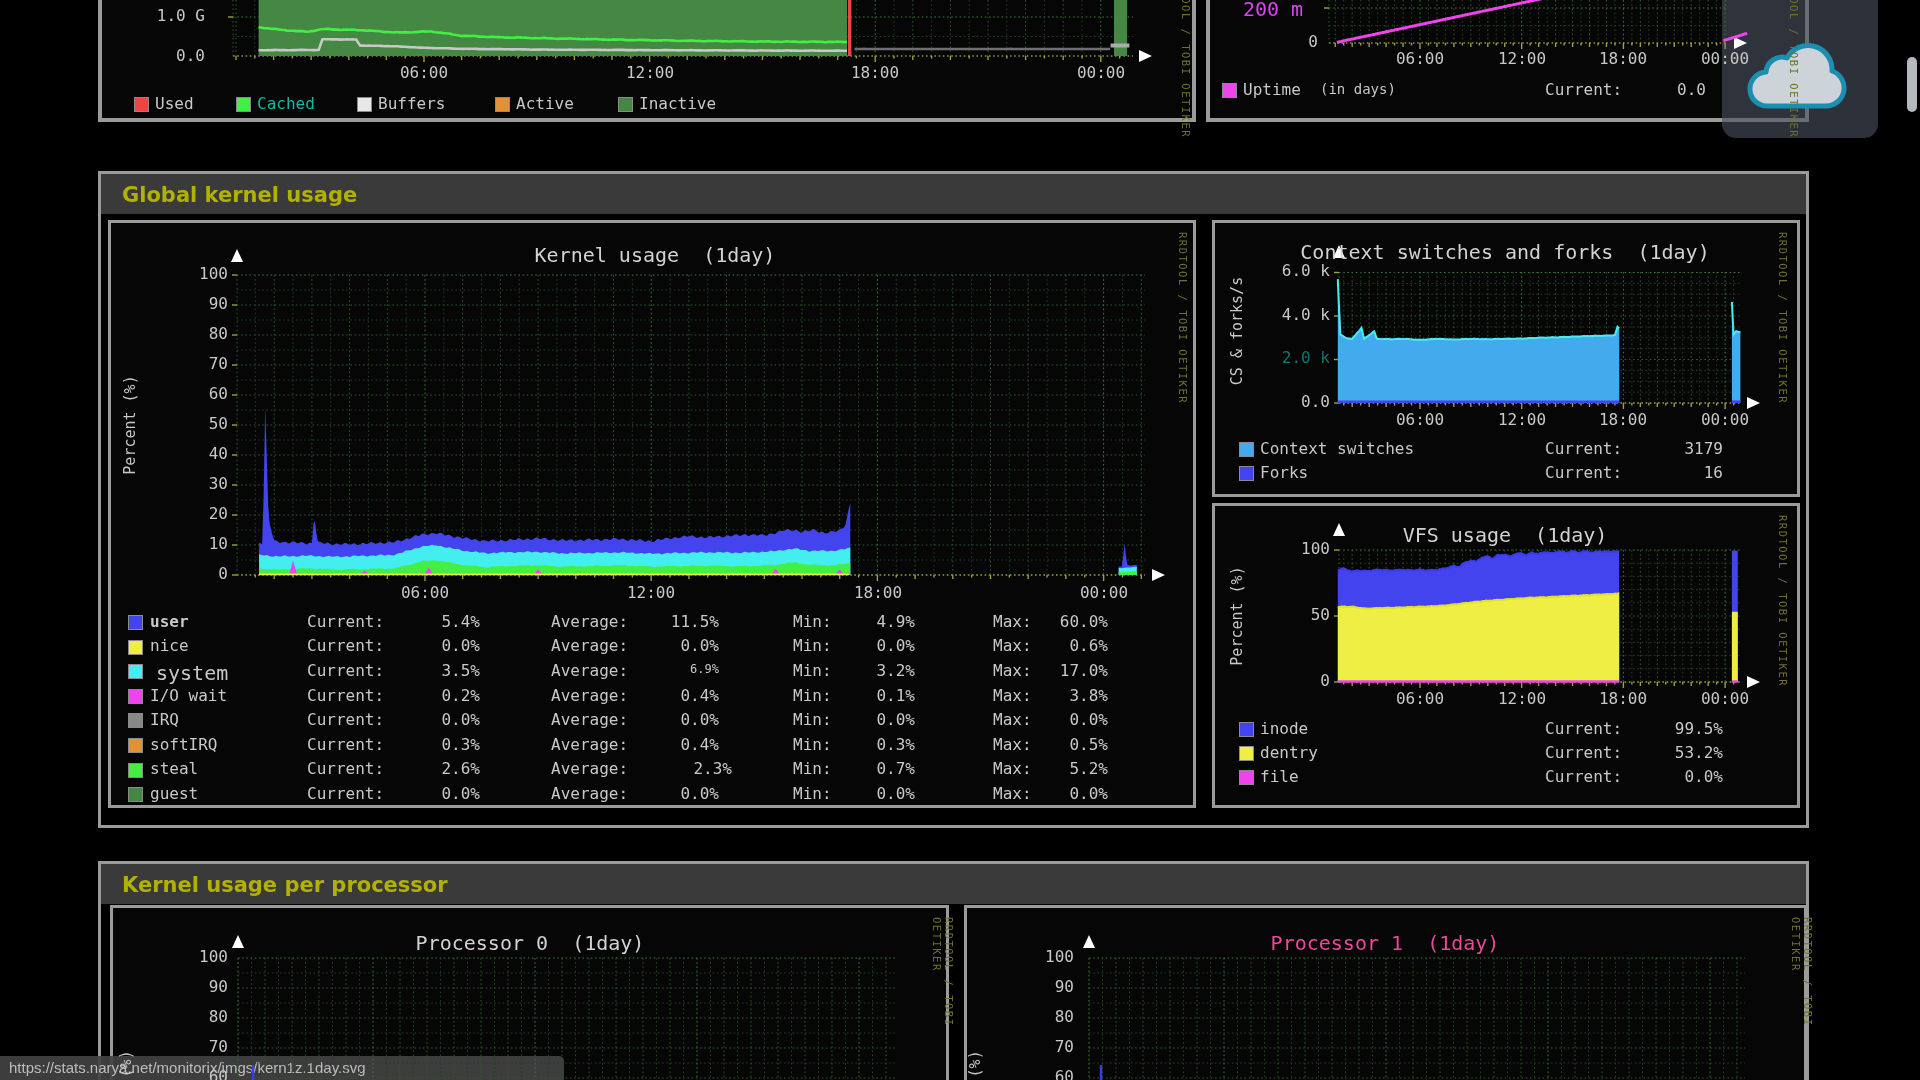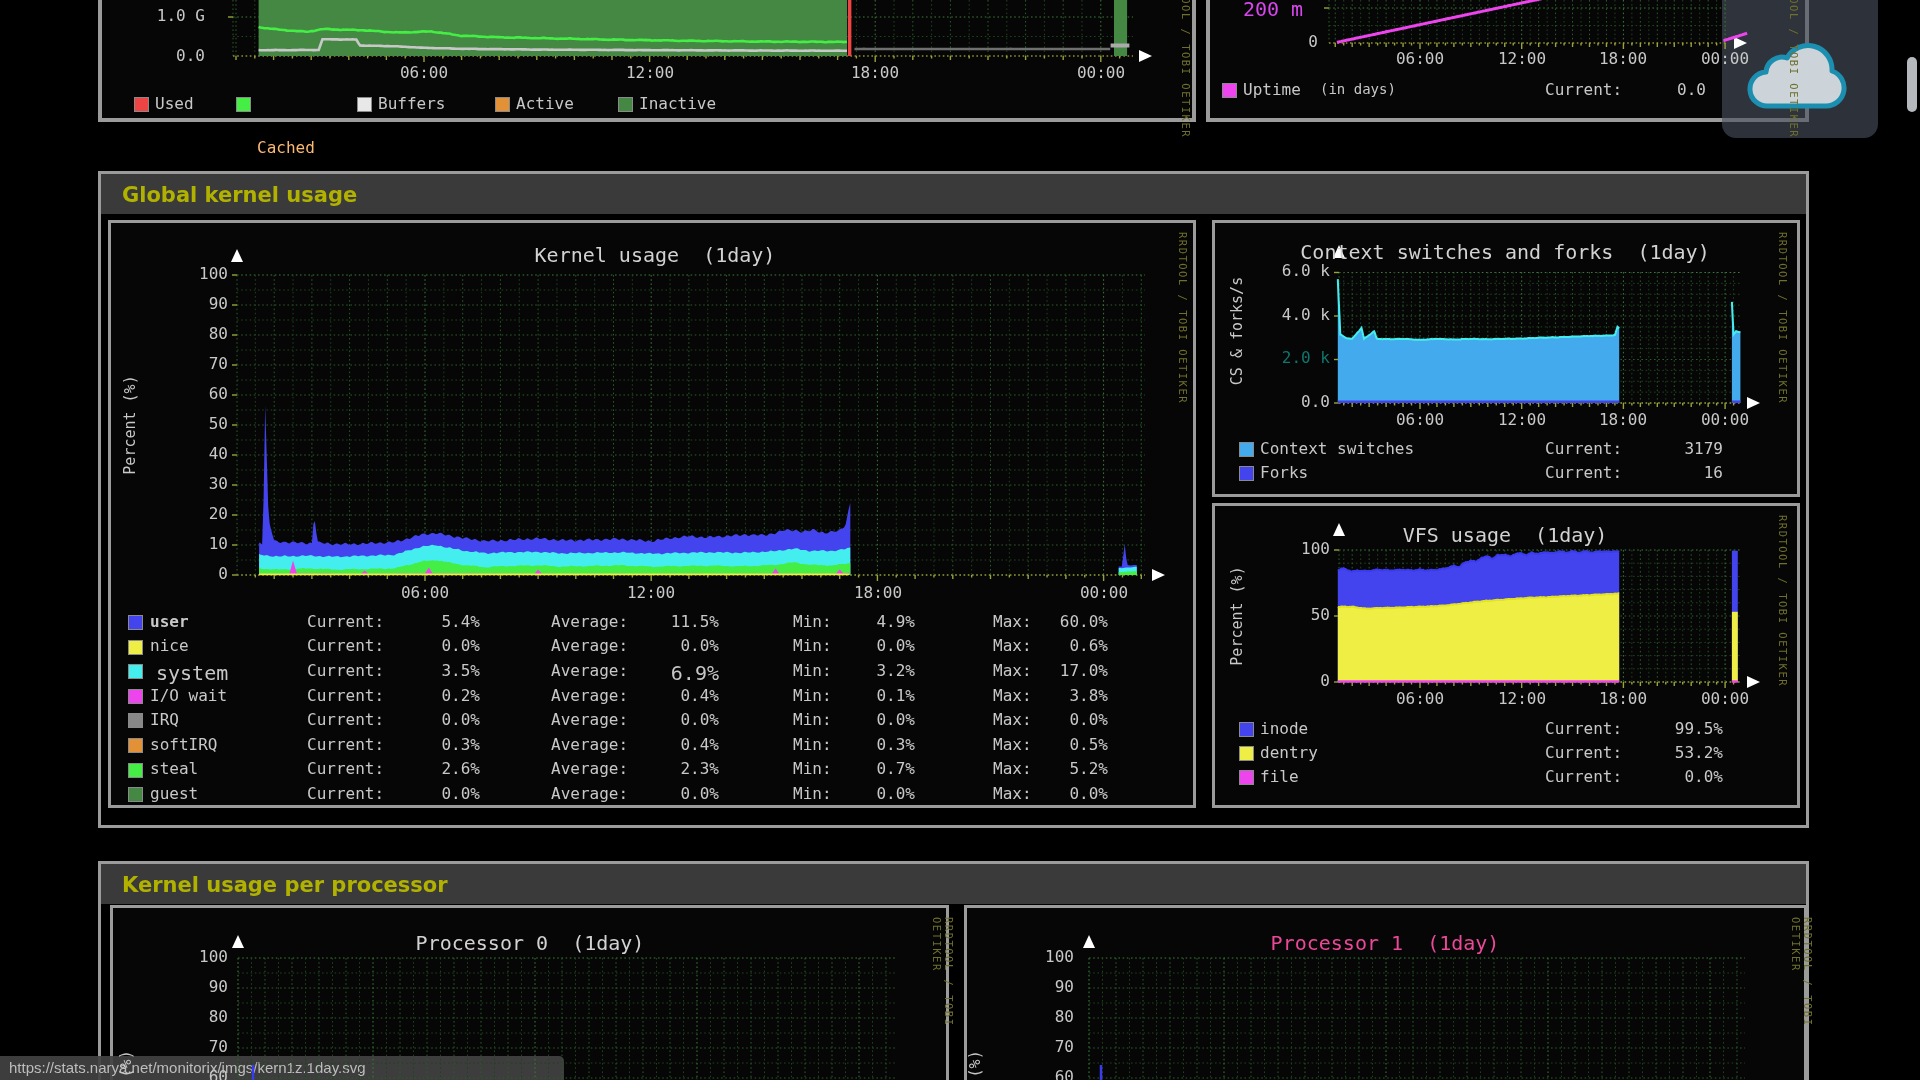--- a/index.html
+++ b/index.html
@@ -165,21 +165,21 @@
   </svg>
 <div class="txt" style="font-size: 16px; color: rgb(200, 200, 200); left: 115px; width: 90px; text-align: right; top: 7.72px;">1.0 G</div>
 <div class="txt" style="font-size: 16px; color: rgb(200, 200, 200); left: 115px; width: 90px; text-align: right; top: 47.72px;">0.0</div>
 <div class="txt" style="font-size: 16px; color: rgb(200, 200, 200); left: 384px; width: 80px; text-align: center; top: 64.72px;">06:00</div>
 <div class="txt" style="font-size: 16px; color: rgb(200, 200, 200); left: 610px; width: 80px; text-align: center; top: 64.72px;">12:00</div>
 <div class="txt" style="font-size: 16px; color: rgb(200, 200, 200); left: 835px; width: 80px; text-align: center; top: 64.72px;">18:00</div>
 <div class="txt" style="font-size: 16px; color: rgb(200, 200, 200); left: 1061px; width: 80px; text-align: center; top: 64.72px;">00:00</div>
 <div class="sq" style="left: 134px; top: 97px; background: rgb(238, 68, 68);"></div>
 <div class="txt" style="font-size: 16px; color: rgb(200, 200, 200); left: 155px; top: 95.72px;">Used</div>
 <div class="sq" style="left: 236px; top: 97px; background: rgb(68, 238, 68);"></div>
-<div class="txt" style="font-size: 16px; color: #fdba74; left: 257px; top: 95.72px; margin-top: 44px;">Cached</div>
+<div class="txt" style="font-size: 16px; color: #14b8a6; left: 257px; top: 95.72px;">Cached</div>
 <div class="sq" style="left: 357px; top: 97px; background: rgb(232, 232, 232);"></div>
 <div class="txt" style="font-size: 16px; color: rgb(200, 200, 200); left: 378px; top: 95.72px;">Buffers</div>
 <div class="sq" style="left: 495px; top: 97px; background: rgb(226, 145, 54);"></div>
 <div class="txt" style="font-size: 16px; color: rgb(200, 200, 200); left: 516px; top: 95.72px;">Active</div>
 <div class="sq" style="left: 618px; top: 97px; background: rgb(68, 136, 68);"></div>
 <div class="txt" style="font-size: 16px; color: rgb(200, 200, 200); left: 639px; top: 95.72px;">Inactive</div>
 <div class="watermark" style="left: 1180px; top: -34px;">RRDTOOL / TOBI OETIKER</div>
 <svg width="591" height="118" class="chartsvg" style="left: 1212px; top: 0px;">
     <line x1="117" y1="8" x2="516" y2="8" stroke="#3b7a3b" stroke-width="1" stroke-dasharray="1.6,2.6"></line>
     <line x1="117" y1="25.5" x2="516" y2="25.5" stroke="#1f421f" stroke-width="1" stroke-dasharray="1.6,2.6"></line>
@@ -473,21 +473,21 @@
 <div class="txt" style="font-size: 16px; color: rgb(200, 200, 200); left: 619px; width: 100px; text-align: right; top: 638.32px;">0.0%</div>
 <div class="txt" style="font-size: 16px; color: rgb(200, 200, 200); left: 793px; top: 638.32px;">Min:</div>
 <div class="txt" style="font-size: 16px; color: rgb(200, 200, 200); left: 815px; width: 100px; text-align: right; top: 638.32px;">0.0%</div>
 <div class="txt" style="font-size: 16px; color: rgb(200, 200, 200); left: 993px; top: 638.32px;">Max:</div>
 <div class="txt" style="font-size: 16px; color: rgb(200, 200, 200); left: 1008px; width: 100px; text-align: right; top: 638.32px;">0.6%</div>
 <div class="sq" style="left: 128px; top: 664.2px; background: rgb(68, 238, 238);"></div>
 <div class="txt" style="font-size: 20px; color: rgb(200, 200, 200); left: 156px; top: 662.92px;">system</div>
 <div class="txt" style="font-size: 16px; color: rgb(200, 200, 200); left: 307px; top: 662.92px;">Current:</div>
 <div class="txt" style="font-size: 16px; color: rgb(200, 200, 200); left: 380px; width: 100px; text-align: right; top: 662.92px;">3.5%</div>
 <div class="txt" style="font-size: 16px; color: rgb(200, 200, 200); left: 551px; top: 662.92px;">Average:</div>
-<div class="txt" style="font-size: 20px; color: rgb(200, 200, 200); left: 619px; width: 100px; text-align: right; top: 662.92px;">6.9%</div>
+<div class="txt" style="font-size: 12px; color: rgb(200, 200, 200); left: 619px; width: 100px; text-align: right; top: 662.92px;">6.9%</div>
 <div class="txt" style="font-size: 16px; color: rgb(200, 200, 200); left: 793px; top: 662.92px;">Min:</div>
 <div class="txt" style="font-size: 16px; color: rgb(200, 200, 200); left: 815px; width: 100px; text-align: right; top: 662.92px;">3.2%</div>
 <div class="txt" style="font-size: 16px; color: rgb(200, 200, 200); left: 993px; top: 662.92px;">Max:</div>
 <div class="txt" style="font-size: 16px; color: rgb(200, 200, 200); left: 1008px; width: 100px; text-align: right; top: 662.92px;">17.0%</div>
 <div class="sq" style="left: 128px; top: 688.8px; background: rgb(238, 68, 238);"></div>
 <div class="txt" style="font-size: 16px; color: rgb(200, 200, 200); left: 150px; top: 687.52px;">I/O wait</div>
 <div class="txt" style="font-size: 16px; color: rgb(200, 200, 200); left: 307px; top: 687.52px;">Current:</div>
 <div class="txt" style="font-size: 16px; color: rgb(200, 200, 200); left: 380px; width: 100px; text-align: right; top: 687.52px;">0.2%</div>
 <div class="txt" style="font-size: 16px; color: rgb(200, 200, 200); left: 551px; top: 687.52px;">Average:</div>
 <div class="txt" style="font-size: 16px; color: rgb(200, 200, 200); left: 619px; width: 100px; text-align: right; top: 687.52px;">0.4%</div>
@@ -513,21 +513,21 @@
 <div class="txt" style="font-size: 16px; color: rgb(200, 200, 200); left: 619px; width: 100px; text-align: right; top: 736.72px;">0.4%</div>
 <div class="txt" style="font-size: 16px; color: rgb(200, 200, 200); left: 793px; top: 736.72px;">Min:</div>
 <div class="txt" style="font-size: 16px; color: rgb(200, 200, 200); left: 815px; width: 100px; text-align: right; top: 736.72px;">0.3%</div>
 <div class="txt" style="font-size: 16px; color: rgb(200, 200, 200); left: 993px; top: 736.72px;">Max:</div>
 <div class="txt" style="font-size: 16px; color: rgb(200, 200, 200); left: 1008px; width: 100px; text-align: right; top: 736.72px;">0.5%</div>
 <div class="sq" style="left: 128px; top: 762.6px; background: rgb(68, 238, 68);"></div>
 <div class="txt" style="font-size: 16px; color: rgb(200, 200, 200); left: 150px; top: 761.32px;">steal</div>
 <div class="txt" style="font-size: 16px; color: rgb(200, 200, 200); left: 307px; top: 761.32px;">Current:</div>
 <div class="txt" style="font-size: 16px; color: rgb(200, 200, 200); left: 380px; width: 100px; text-align: right; top: 761.32px;">2.6%</div>
 <div class="txt" style="font-size: 16px; color: rgb(200, 200, 200); left: 551px; top: 761.32px;">Average:</div>
-<div class="txt" style="font-size: 16px; color: rgb(200, 200, 200); left: 619px; width: 100px; text-align: right; top: 761.32px;">2.3%</div>
+<div class="txt" style="font-size: 16px; color: rgb(200, 200, 200); left: 632px; width: 100px; text-align: right; top: 761.32px;">2.3%</div>
 <div class="txt" style="font-size: 16px; color: rgb(200, 200, 200); left: 793px; top: 761.32px;">Min:</div>
 <div class="txt" style="font-size: 16px; color: rgb(200, 200, 200); left: 815px; width: 100px; text-align: right; top: 761.32px;">0.7%</div>
 <div class="txt" style="font-size: 16px; color: rgb(200, 200, 200); left: 993px; top: 761.32px;">Max:</div>
 <div class="txt" style="font-size: 16px; color: rgb(200, 200, 200); left: 1008px; width: 100px; text-align: right; top: 761.32px;">5.2%</div>
 <div class="sq" style="left: 128px; top: 787.2px; background: rgb(68, 136, 68);"></div>
 <div class="txt" style="font-size: 16px; color: rgb(200, 200, 200); left: 150px; top: 785.92px;">guest</div>
 <div class="txt" style="font-size: 16px; color: rgb(200, 200, 200); left: 307px; top: 785.92px;">Current:</div>
 <div class="txt" style="font-size: 16px; color: rgb(200, 200, 200); left: 380px; width: 100px; text-align: right; top: 785.92px;">0.0%</div>
 <div class="txt" style="font-size: 16px; color: rgb(200, 200, 200); left: 551px; top: 785.92px;">Average:</div>
 <div class="txt" style="font-size: 16px; color: rgb(200, 200, 200); left: 619px; width: 100px; text-align: right; top: 785.92px;">0.0%</div>

